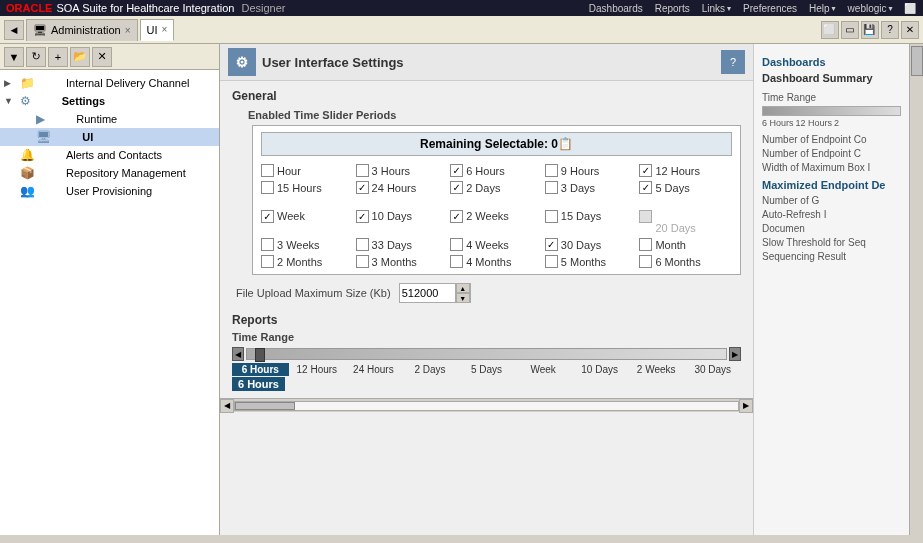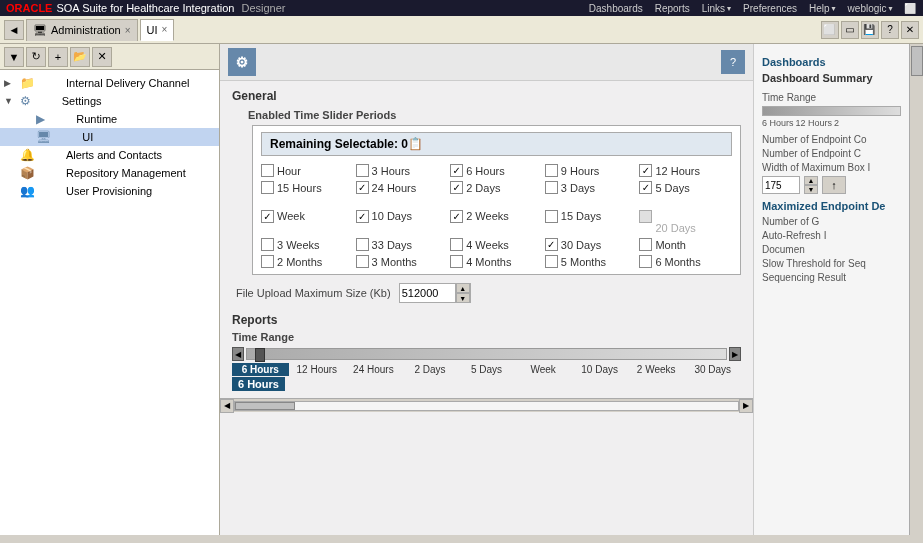--- a/index.html
+++ b/index.html
@@ -167,21 +167,21 @@
     }
     .tree-icon {
       margin-right: 3px;
       font-size: 12px;
     }
     .tree-label {
       font-size: 11px;
       color: #000;
       margin-left: 28px;
     }
-    .tree-label.bold { font-weight: normal; }
+    .tree-label.bold { font-weight: bold; }
     .tree-child {
       padding-left: 20px;
     }
 
     
     .content-area {
       flex: 1;
       background: #f0eff0;
       overflow-y: auto;
       overflow-x: hidden;
@@ -234,21 +234,21 @@
       background: #fff;
       padding: 6px 8px;
       margin: 4px 0 8px 20px;
     }
     .panel-header {
       background: #e0e8f0;
       border: 1px solid #aaa;
       padding: 4px 8px;
       display: flex;
       align-items: center;
-      justify-content: flex-start;
+      justify-content: center;
       margin-bottom: 8px;
       font-size: 12px;
       font-weight: bold;
     }
     .panel-header-icon {
       font-size: 12px;
       cursor: pointer;
     }
     .checkbox-grid {
       display: grid;
@@ -564,20 +564,21 @@
         <span class="tree-label">User Provisioning</span>
       </div>
     </div>
   </div>
 
   <div class="content-area">
 
     <div class="content-header">
       <div class="content-title">
         <div class="settings-icon">⚙</div>
+        <span>User Interface Settings</span>
       </div>
       <div style="width:24px;height:24px;background:#6688aa;display:flex;align-items:center;justify-content:center;cursor:pointer;">
         <span style="color:#fff;font-size:11px;">?</span>
       </div>
     </div>
 
     <div class="content-body">
 
       <div class="section-title">General</div>
 
@@ -750,28 +751,20 @@
 
       <div style="height:10px;background:linear-gradient(to right,#999,#ddd);border:1px solid #aaa;margin-bottom:2px;"></div>
       <div class="right-time-labels">
         <span class="right-time-label">6 Hours</span>
         <span class="right-time-label">12 Hours</span>
         <span class="right-time-label">2</span>
       </div>
       <div class="right-field-value">Number of Endpoint Co</div>
       <div class="right-field-value">Number of Endpoint C</div>
       <div class="right-field-value">Width of Maximum Box I</div>
-      <div class="right-number-row">
-        <input type="text" value="175" style="width: 38px; height: 18px; border: 1px solid rgb(170, 170, 170); font-size: 10px; padding: 0px 2px;">
-        <div style="display:flex;flex-direction:column;">
-          <div class="right-spinner-btn">▲</div>
-          <div class="right-spinner-btn">▼</div>
-        </div>
-        <div class="upload-icon-btn">↑</div>
-      </div>
       <div class="right-section-title">Maximized Endpoint De</div>
       <div class="right-field-value">Number of G</div>
       <div class="right-field-value">Auto-Refresh I</div>
       <div class="right-field-value">Documen</div>
       <div class="right-field-value">Slow Threshold for Seq</div>
       <div class="right-field-value">Sequencing Result</div>
     </div>
 
     <div class="right-scroll">
       <div style="width:12px;height:30px;background:#c0c0c0;border:1px solid #888;margin:2px auto;"></div>

